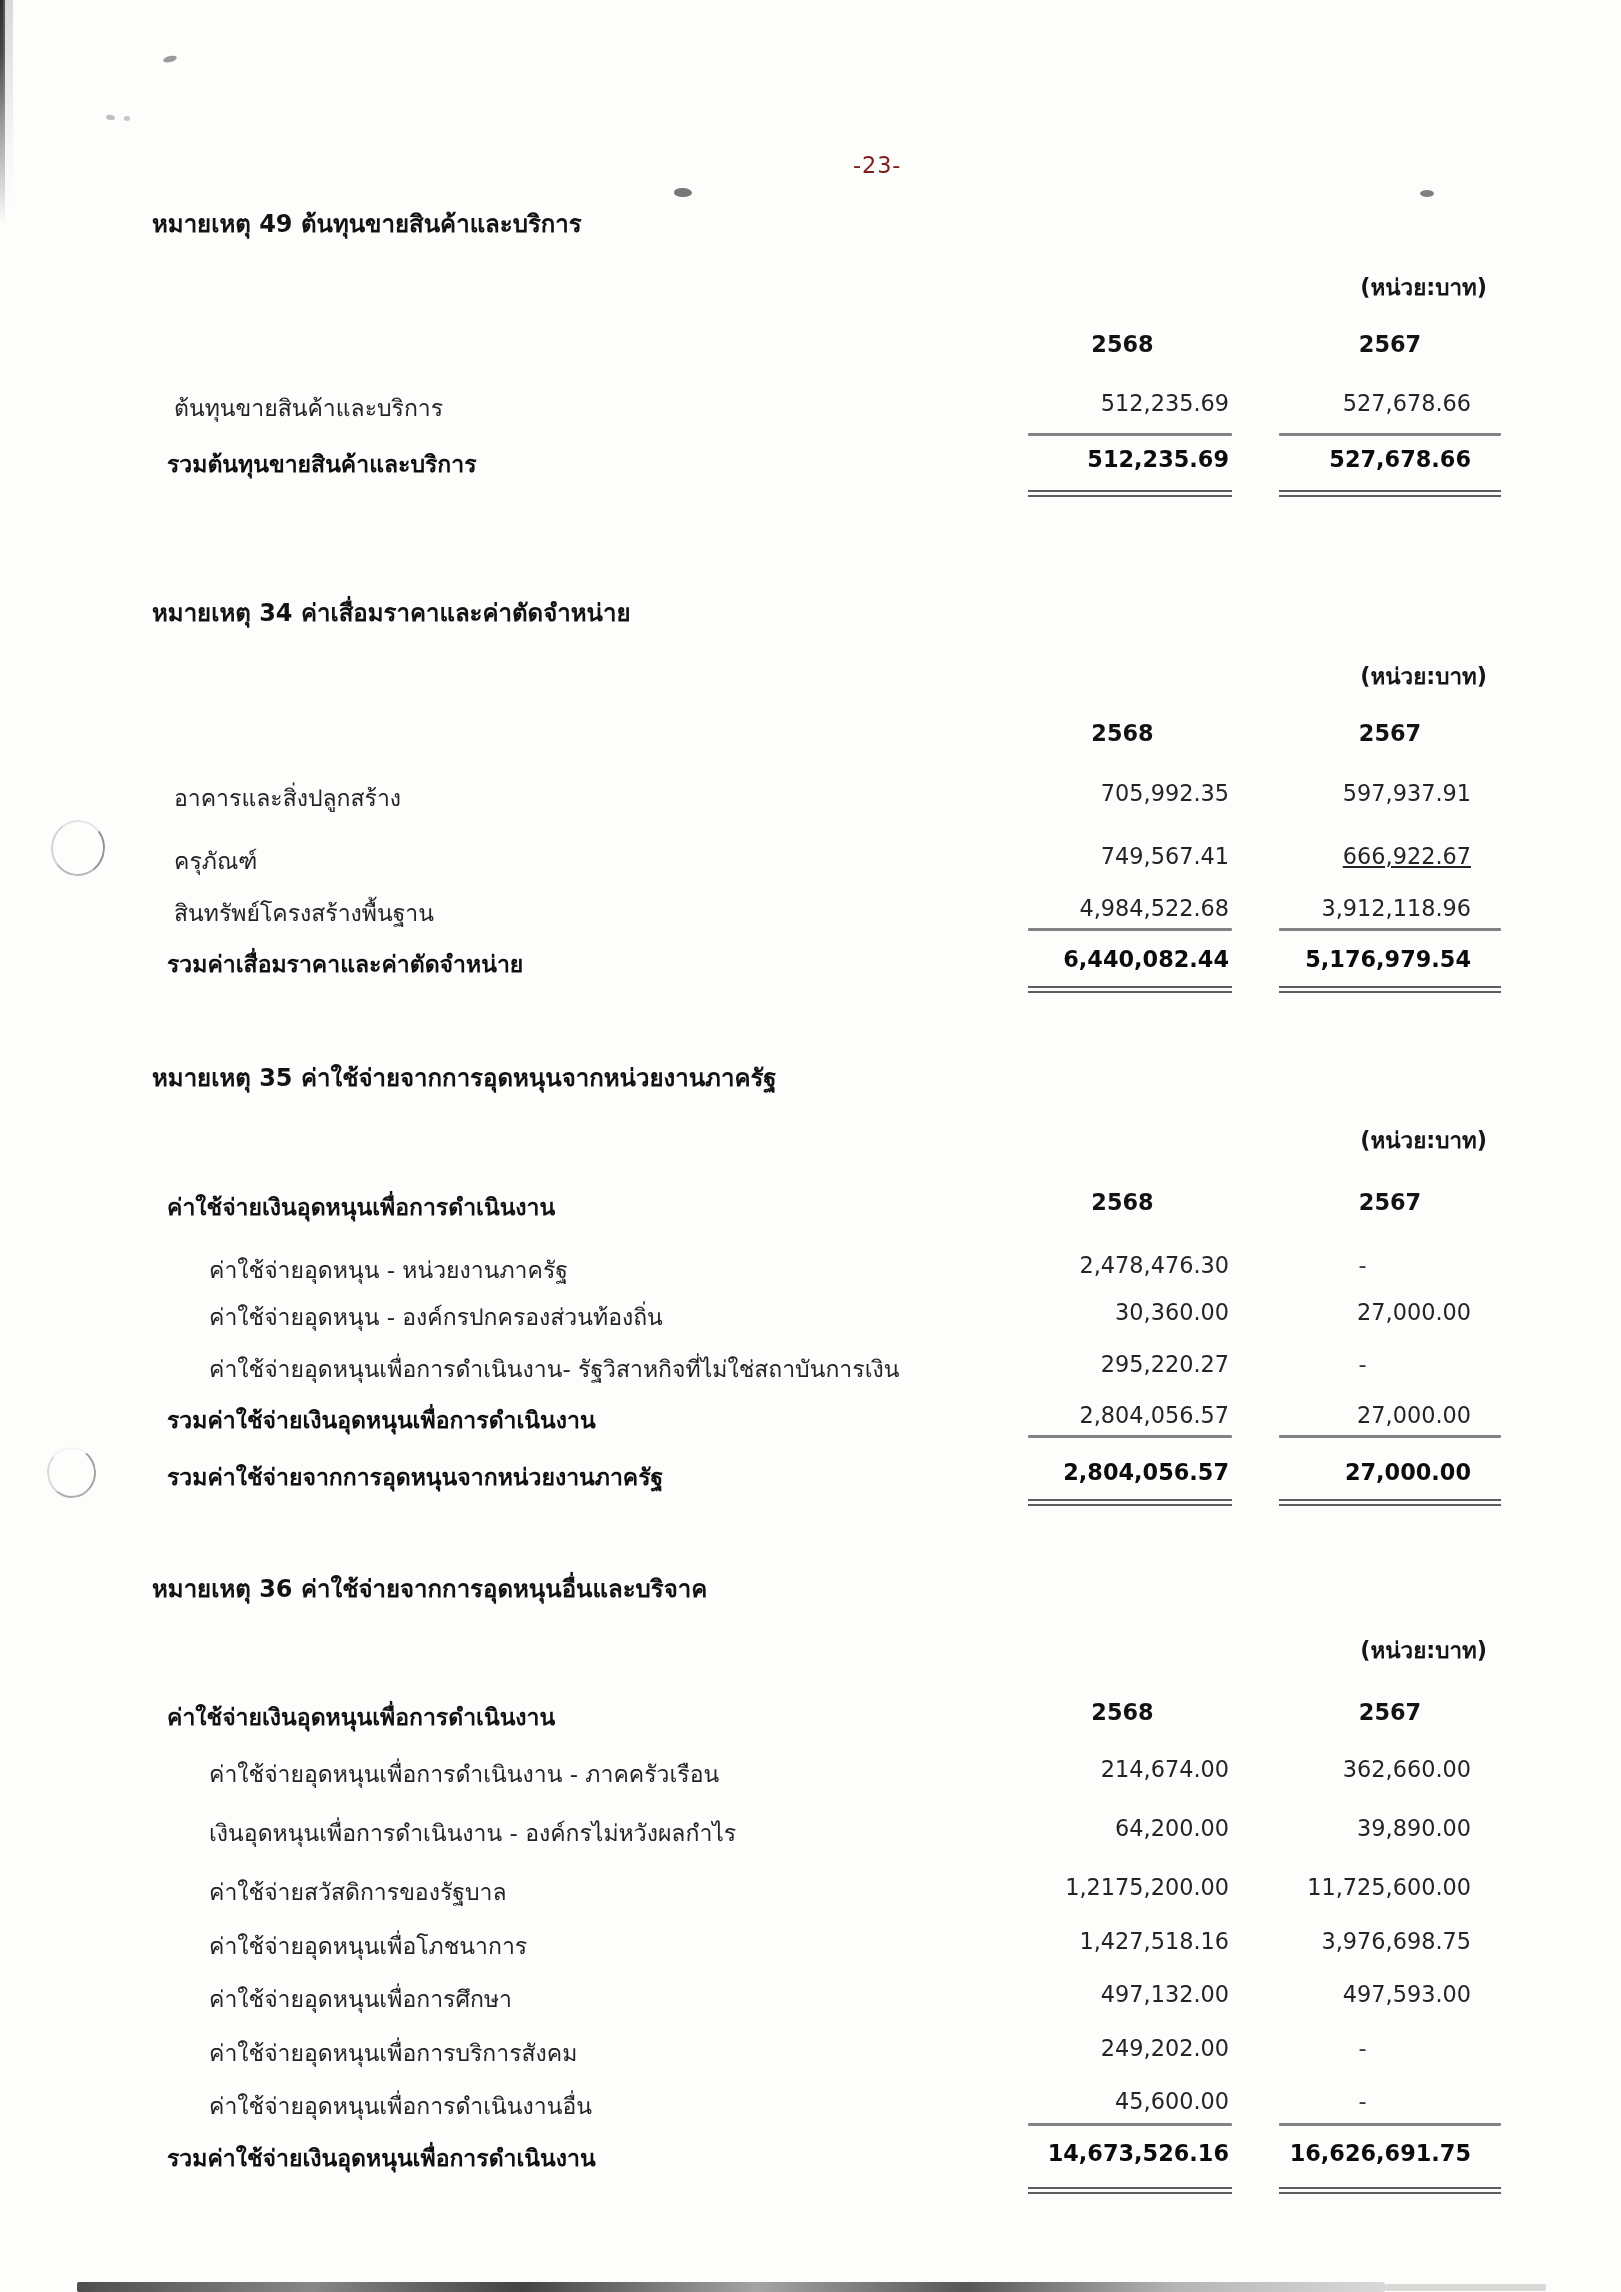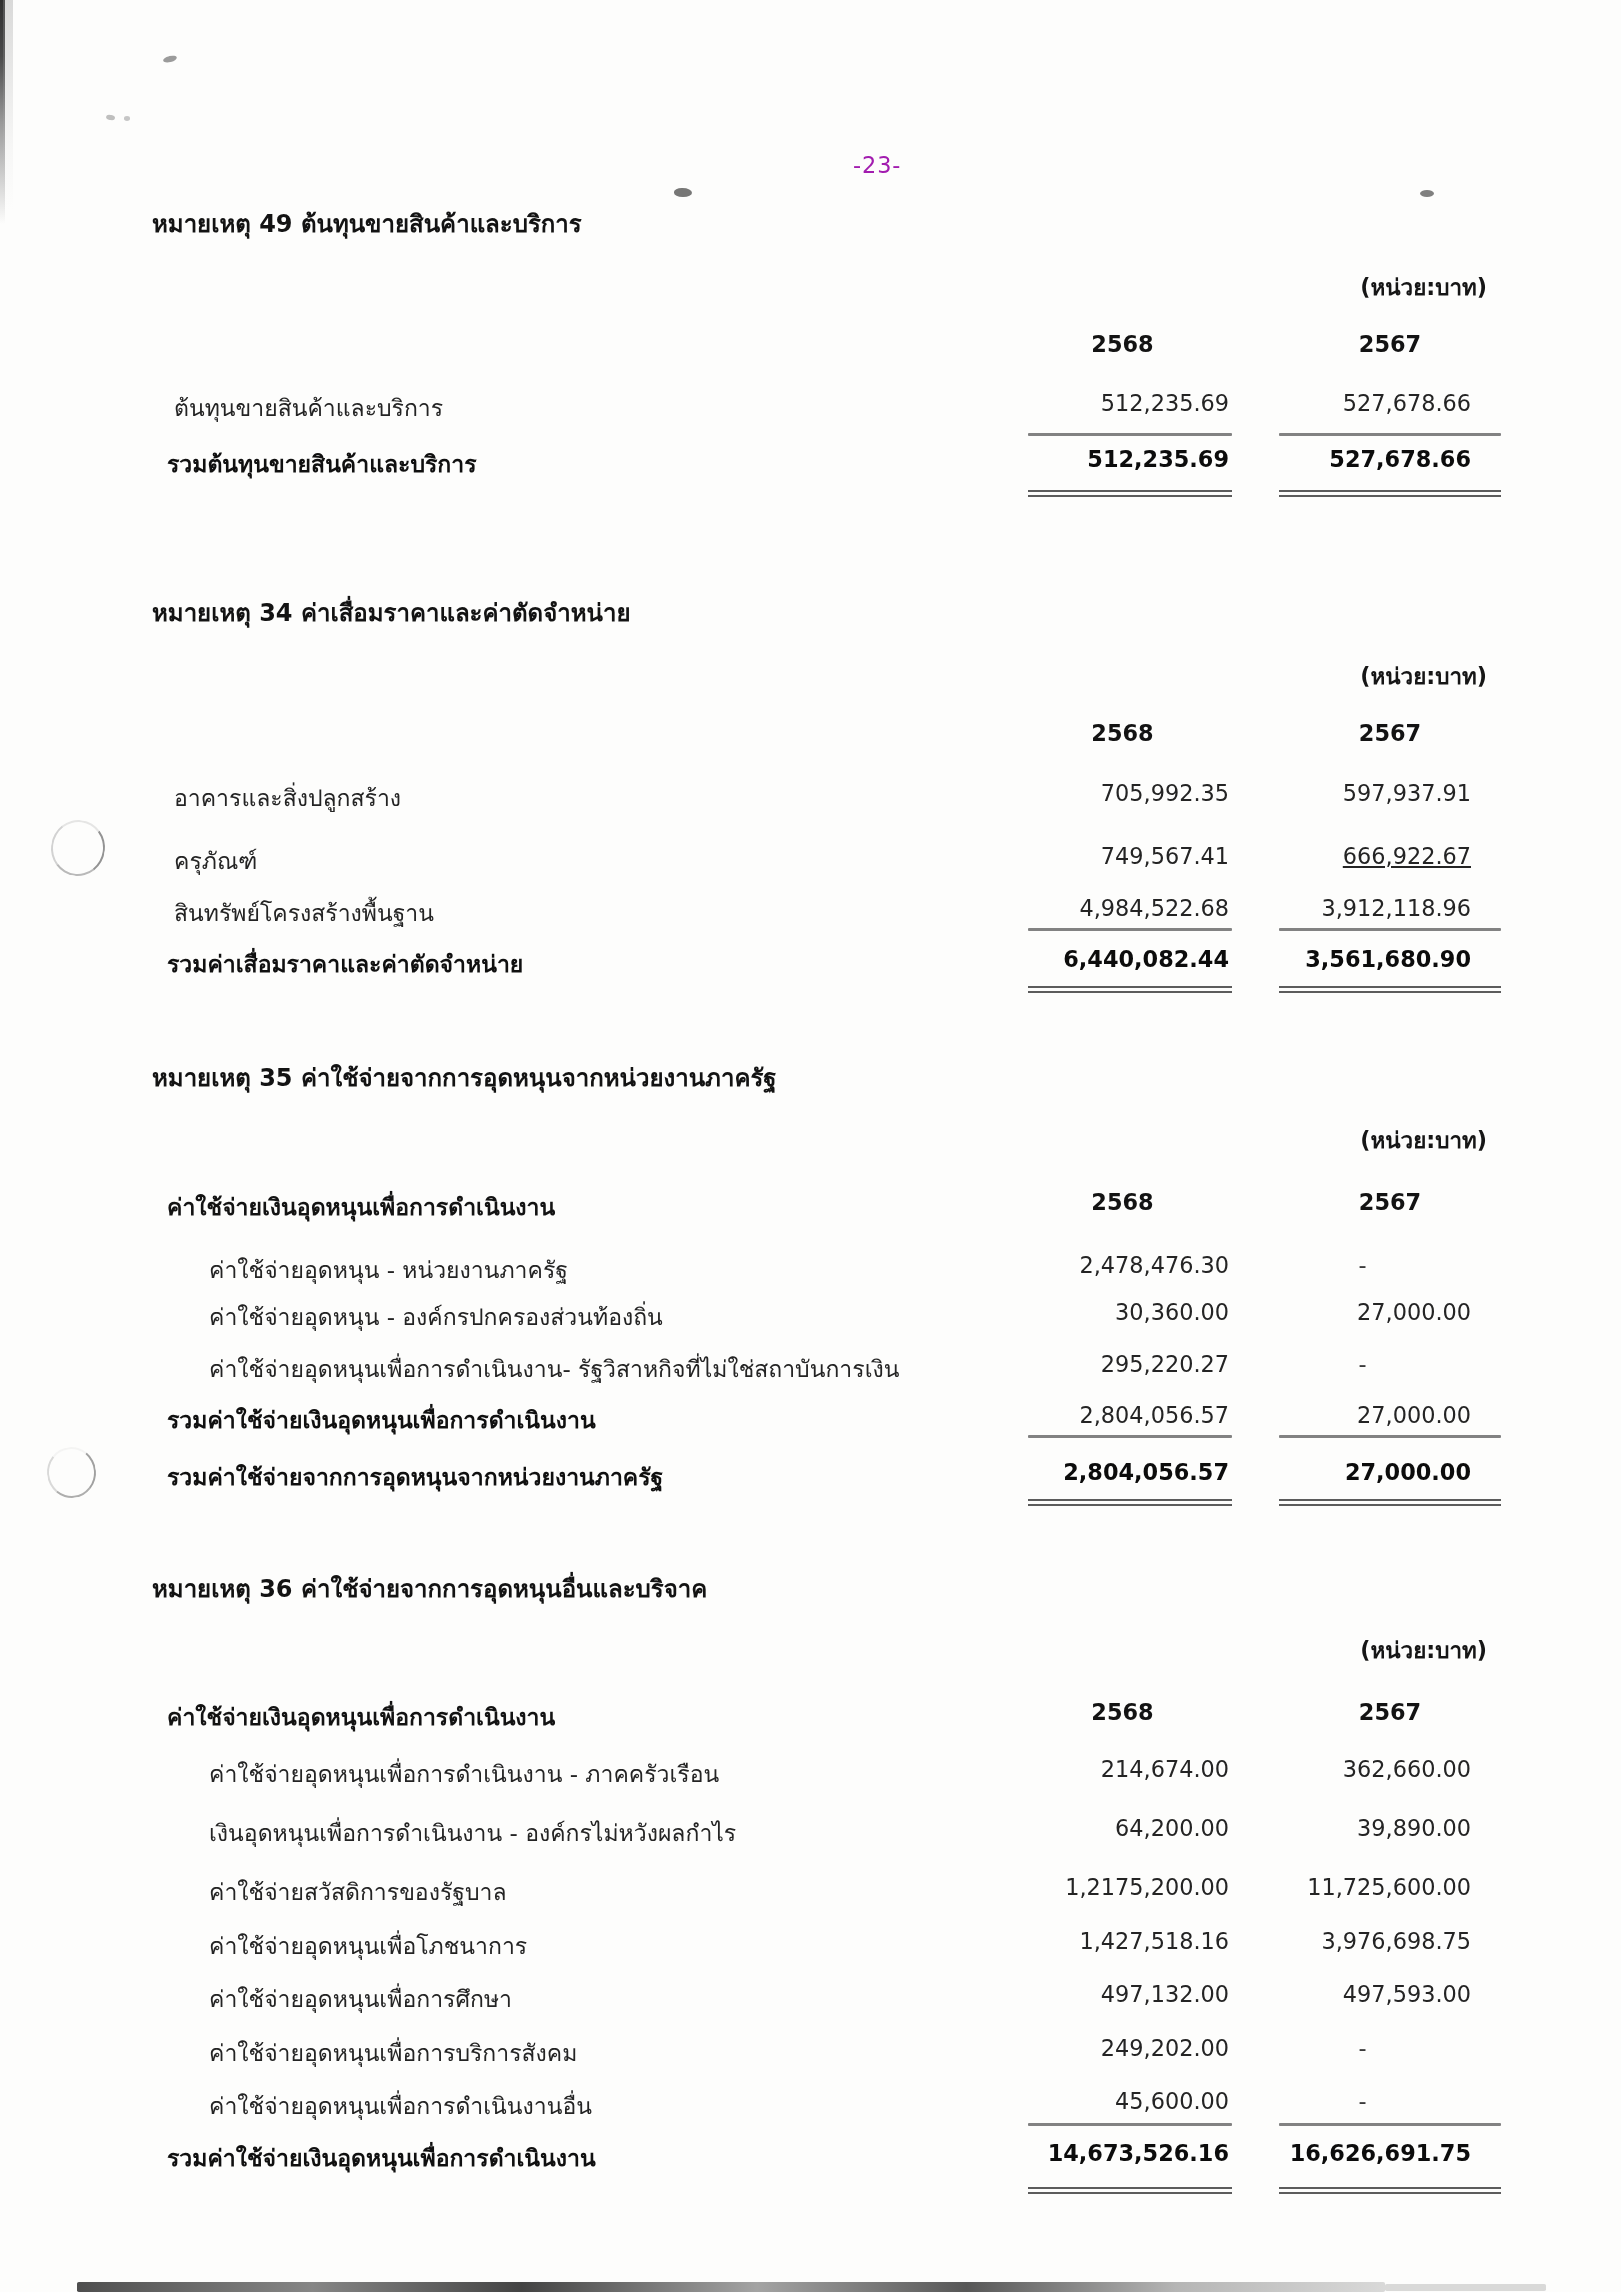--- a/index.html
+++ b/index.html
@@ -5,21 +5,21 @@
   html,body{margin:0;padding:0;background:#e8e8e8;}
   .page{
     position:relative;
     width:1622px;height:2293px;
     margin:0 auto;
     background:#fdfdfc;
     overflow:hidden;
     font-family:"DejaVu Sans","Liberation Sans",sans-serif;
   }
   .abs{position:absolute;}
-  .pageno{font-size:22.4px;color:#a21caf;letter-spacing:0.9px;}
+  .pageno{font-size:22.4px;color:#7f1d1d;letter-spacing:0.9px;}
   .title{font-size:24px;font-weight:bold;color:#131313;white-space:nowrap;}
   .unit{font-size:22.4px;font-weight:600;color:#161616;text-align:right;white-space:nowrap;}
   .colhead{font-size:22.4px;font-weight:bold;color:#131313;text-align:center;white-space:nowrap;}
   .thead{font-size:23px;font-weight:bold;color:#131313;white-space:nowrap;}
   .lbl{font-size:23px;color:#242424;white-space:nowrap;}
   .lbl.b{font-weight:bold;color:#101010;}
   .num{font-size:22.4px;color:#242424;text-align:right;white-space:nowrap;}
   .num.b{font-weight:bold;color:#0c0c0c;}
   .num.dash{text-align:center;color:#3a3a3a;}
   .rule-s{height:2.7px;background:#828282;border-radius:0.9px;}
@@ -83,21 +83,21 @@
       <div class="abs num" style="left: 1016px; top: 780px; width: 213px;">705,992.35</div>
       <div class="abs num" style="left: 1254px; top: 780px; width: 217px;">597,937.91</div>
       <div class="abs lbl" style="left: 174px; top: 843px;">ครุภัณฑ์</div>
       <div class="abs num" style="left: 1016px; top: 843px; width: 213px;">749,567.41</div>
       <div class="abs num" style="left: 1254px; top: 843px; width: 217px; text-decoration: underline;">666,922.67</div>
       <div class="abs lbl" style="left: 174px; top: 895px;">สินทรัพย์โครงสร้างพื้นฐาน</div>
       <div class="abs num" style="left: 1016px; top: 895px; width: 213px;">4,984,522.68</div>
       <div class="abs num" style="left: 1254px; top: 895px; width: 217px;">3,912,118.96</div>
       <div class="abs lbl b" style="left: 167px; top: 946px;">รวมค่าเสื่อมราคาและค่าตัดจำหน่าย</div>
       <div class="abs num b" style="left: 1016px; top: 946px; width: 213px;">6,440,082.44</div>
-      <div class="abs num b" style="left: 1254px; top: 946px; width: 217px;">3,561,680.90</div>
+      <div class="abs num b" style="left: 1254px; top: 946px; width: 217px;">5,176,979.54</div>
       <div class="abs rule-s" style="left: 1028px; top: 928px; width: 204px;"></div>
       <div class="abs rule-s" style="left: 1279px; top: 928px; width: 222px;"></div>
       <div class="abs rule-d" style="left: 1028px; top: 986px; width: 204px;"></div>
       <div class="abs rule-d" style="left: 1279px; top: 986px; width: 222px;"></div>
       <div class="abs title" style="left: 152px; top: 1058px;">หมายเหตุ 35 ค่าใช้จ่ายจากการอุดหนุนจากหน่วยงานภาครัฐ</div>
       <div class="abs unit" style="left: 1252px; top: 1122px; width: 235px;">(หน่วย:บาท)</div>
       <div class="abs thead" style="left: 167px; top: 1189px;">ค่าใช้จ่ายเงินอุดหนุนเพื่อการดำเนินงาน</div>
       <div class="abs colhead" style="left: 1016px; top: 1189px; width: 213px;">2568</div>
       <div class="abs colhead" style="left: 1279px; top: 1189px; width: 222px;">2567</div>
       <div class="abs lbl" style="left: 209px; top: 1252px;">ค่าใช้จ่ายอุดหนุน - หน่วยงานภาครัฐ</div>

